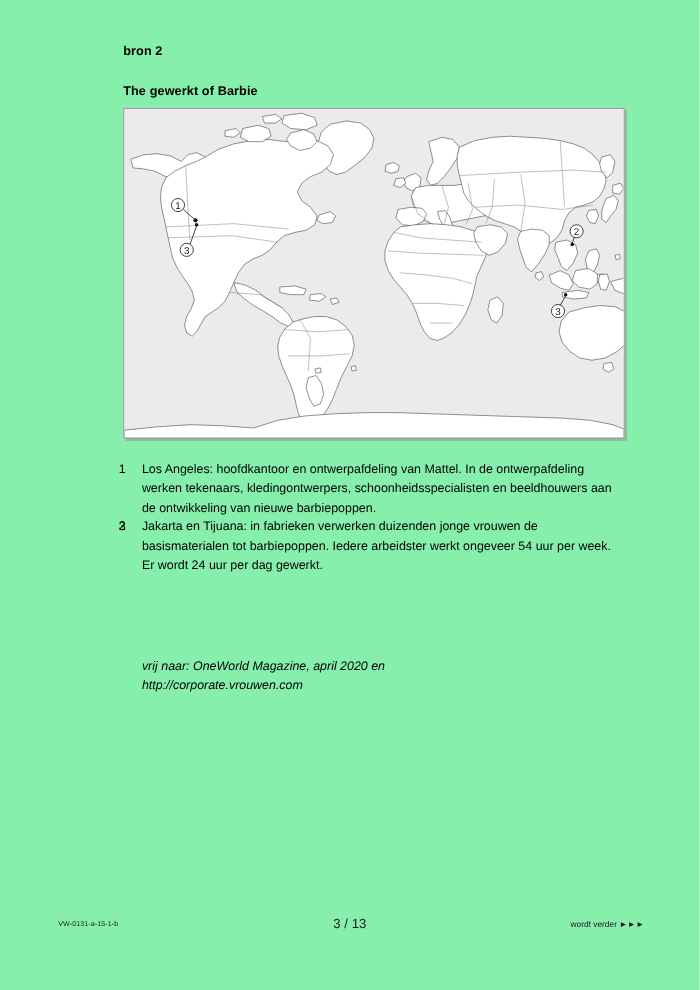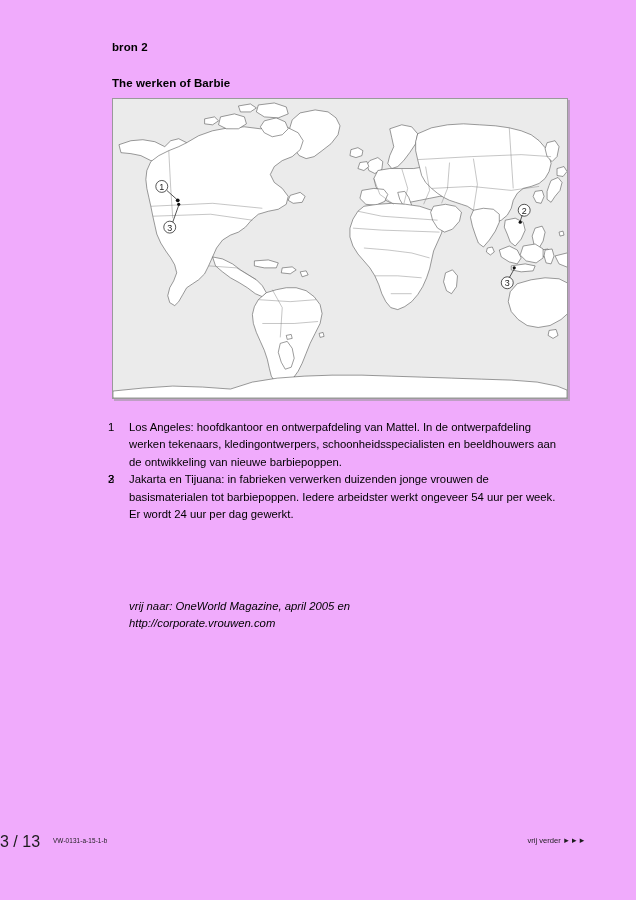--- a/index.html
+++ b/index.html
@@ -12,21 +12,21 @@
     height: 900px;
     position: relative;
     font-family: "Liberation Sans", sans-serif;
     color: #000000;
     overflow: hidden;
   }
 
   .page {
     position: absolute;
     inset: 0;
-    background: #f0abfc;
+    background: #86efac;
   }
 
   
   #source-label {
     position: absolute;
     left: 112px;
     top: 41px;
     font-size: 11.5px;
     font-weight: bold;
     letter-spacing: 0.1px;
@@ -144,22 +144,22 @@
     top: 4px;
     font-size: 6.4px;
     color: #1c1c1c;
     letter-spacing: 0.1px;
   }
   #footer-pagenum {
     position: absolute;
     left: 0;
     top: 0;
     width: 636px;
-    text-align: left;
-    font-size: 16px;
+    text-align: center;
+    font-size: 12px;
     color: #1c1c1c;
   }
   #footer-next {
     position: absolute;
     right: 50px;
     top: 3px;
     font-size: 7.6px;
     color: #1c1c1c;
     white-space: nowrap;
   }
@@ -169,21 +169,21 @@
     margin-left: 2px;
   }
 </style>
 </head>
 <body>
 
 <div class="page">
 
   <div id="source-label">bron 2</div>
 
-  <div id="figure-title">The werken of Barbie</div>
+  <div id="figure-title">The gewerkt of Barbie</div>
 
   <div id="world-map-figure">
     <svg id="world-map-svg" viewBox="0 0 456 301" preserveAspectRatio="none">
 
       <rect x="0" y="0" width="456" height="301" fill="#ebebeb"></rect>
 
       <g>
 
         <path class="land" d="M188,14 L203,11 L216,13 L224,19 L228,27 L226,36 L219,45 L210,52 L202,58 L194,60 L187,57 L182,50 L178,41 L177,31 L180,21 Z"></path>
 
@@ -345,25 +345,25 @@
       <span class="legend-num">2</span>
     </div>
 
     <div class="legend-item">
       <span class="legend-num">3</span>
       <span>Jakarta en Tijuana: in fabrieken verwerken duizenden jonge vrouwen de basismaterialen tot barbiepoppen. Iedere arbeidster werkt ongeveer 54 uur per week. Er wordt 24 uur per dag gewerkt.</span>
     </div>
   </div>
 
   <div id="attribution">
-    <div>vrij naar: OneWorld Magazine, april 2005 en</div>
+    <div>vrij naar: OneWorld Magazine, april 2020 en</div>
     <div>http://corporate.vrouwen.com</div>
   </div>
 
   <div id="page-footer">
     <div id="footer-code">VW-0131-a-15-1-b</div>
     <div id="footer-pagenum">3 / 13</div>
     <div id="footer-next">
-      <span>vrij verder</span><span id="footer-arrows">►►►</span>
+      <span>wordt verder</span><span id="footer-arrows">►►►</span>
     </div>
   </div>
 
 </div>
 
 </body></html>

